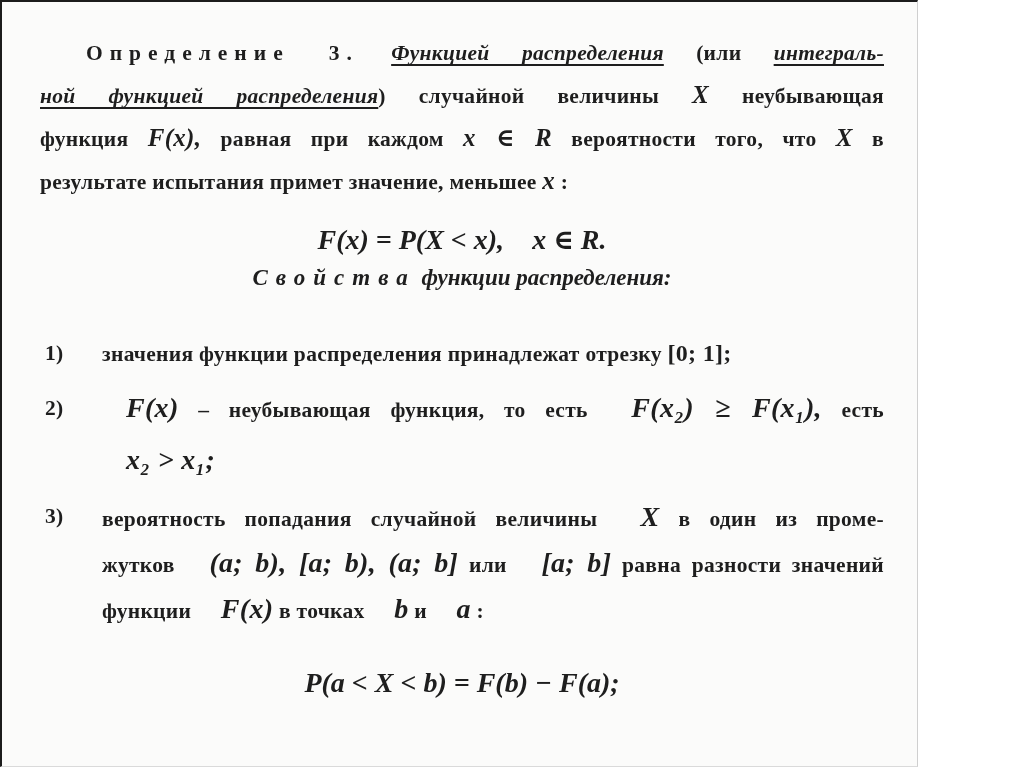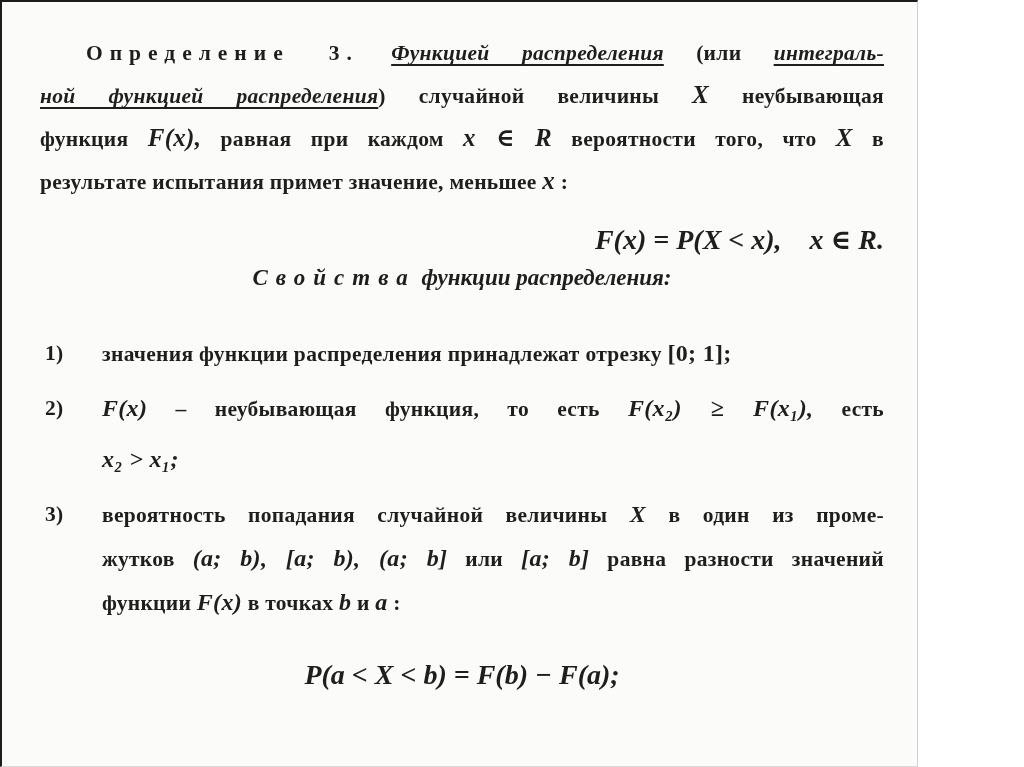--- a/index.html
+++ b/index.html
@@ -23,36 +23,36 @@
   .indent { text-indent:46px; }
 
   .spaced { letter-spacing:7px; font-weight:700; }
   .bi { font-weight:700; font-style:italic; }
   .ul { text-decoration:underline; text-decoration-thickness:1.6px; text-underline-offset:4px; text-decoration-skip-ink:none; }
   .m  { font-style:italic; }
   .lg { font-size:25px; }
   .br { font-size:24px; }
 
   .formula { text-align:center; font-style:italic; font-size:28px; font-weight:600; line-height:44px; }
-  .formula-1 { margin-top:15px;text-align:right; }
+  .formula-1 { margin-top:15px; }
   .formula-1 .cond { margin-left:28px; }
   .formula-2 { margin-top:28px;font-style:italic; }
 
   .heading { text-align:center; font-size:23px; font-weight:700; font-style:italic; line-height:32px; }
   .heading .spaced { letter-spacing:8px; }
 
   .items { margin-top:38px; }
   .item { display:flex; }
   .item + .item { margin-top:8px; }
   .num { width:62px; padding-left:5px; flex:0 0 62px; font-style:normal; }
   .itext { flex:1 1 auto; }
   .item-1 .line { line-height:42px; }
   .item-2 .line { line-height:50px; }
   .item-3 .line { line-height:43px; }
-  .item .m { font-size:24px; }
+  .item .m { font-size:28px;margin-left:24px; }
   .item .sm { font-size:21.5px; }
 </style>
 </head>
 <body>
 
 <div class="page">
 
   <div class="para">
     <div class="line justify indent"><span class="spaced">Определение 3.</span><span> </span> <span class="bi ul">Функцией распределения</span><span> (или </span><span class="bi ul">интеграль-</span></div>
     <div class="line justify"><span class="bi ul">ной функцией распределения</span><span>) случайной величины </span><span class="m lg">X</span><span> неубывающая</span></div>

